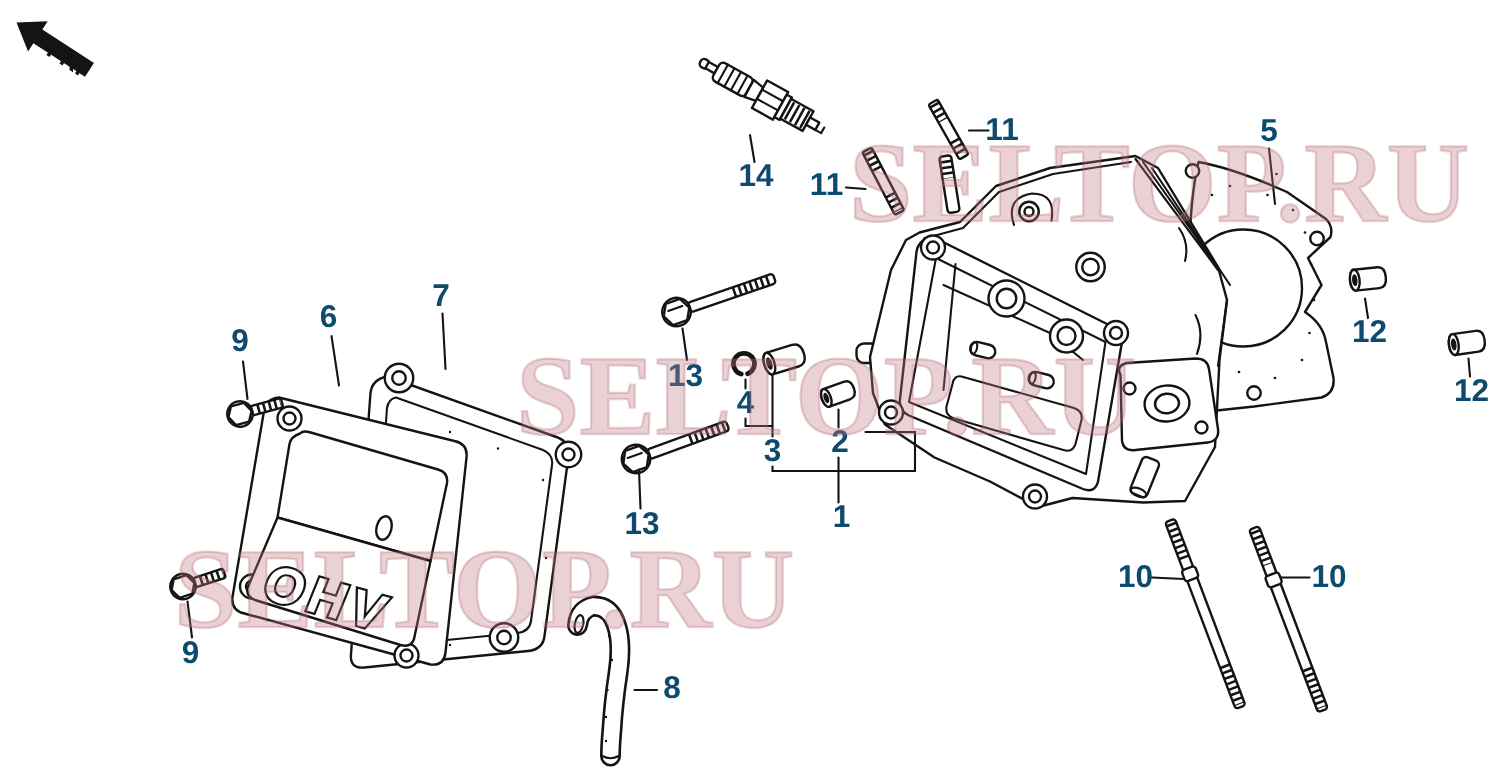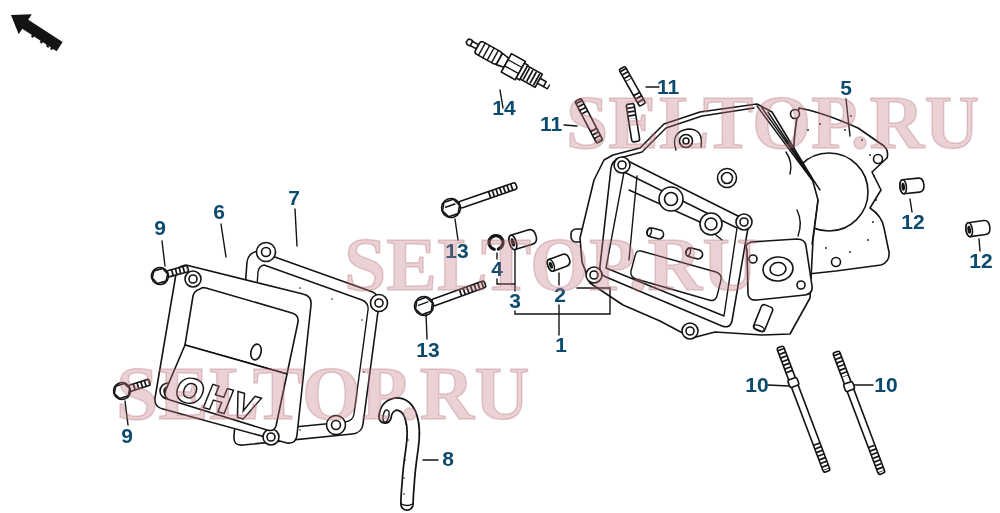--- a/index.html
+++ b/index.html
@@ -300,19 +300,19 @@
       <div class="plabel" style="left: 160px; top: 228px;">9</div>
       <div class="plabel" style="left: 127px; top: 436px;">9</div>
       <div class="plabel" style="left: 757px; top: 385px;">10</div>
       <div class="plabel" style="left: 886px; top: 385px;">10</div>
       <div class="plabel" style="left: 551px; top: 124px;">11</div>
       <div class="plabel" style="left: 668px; top: 87px;">11</div>
       <div class="plabel" style="left: 913px; top: 222px;">12</div>
       <div class="plabel" style="left: 981px; top: 261px;">12</div>
       <div class="plabel" style="left: 457px; top: 251px;">13</div>
       <div class="plabel" style="left: 428px; top: 350px;">13</div>
-      <div class="plabel" style="left: 504px; top: 108px;">14</div>
+      <div class="plabel" style="left: 504px; top: 118px;">14</div>
     </div>
 
 <div class="wm" style="left: 566px; top: 84px;">SELTOP.RU</div>
     <div class="wm" style="left: 344px; top: 226px;">SELTOP.RU</div>
     <div class="wm" style="left: 116px; top: 355px;">SELTOP.RU</div>
   </div>
 
 </body></html>

